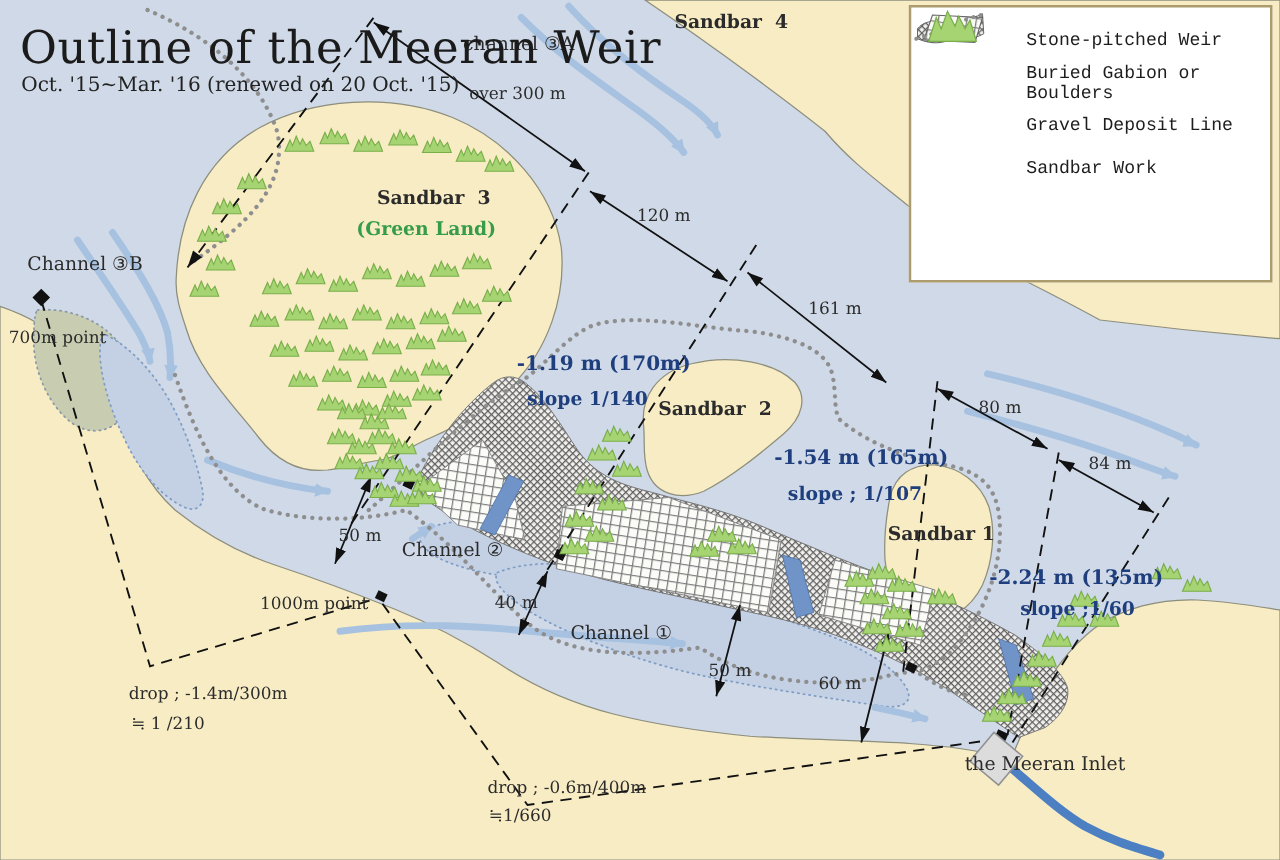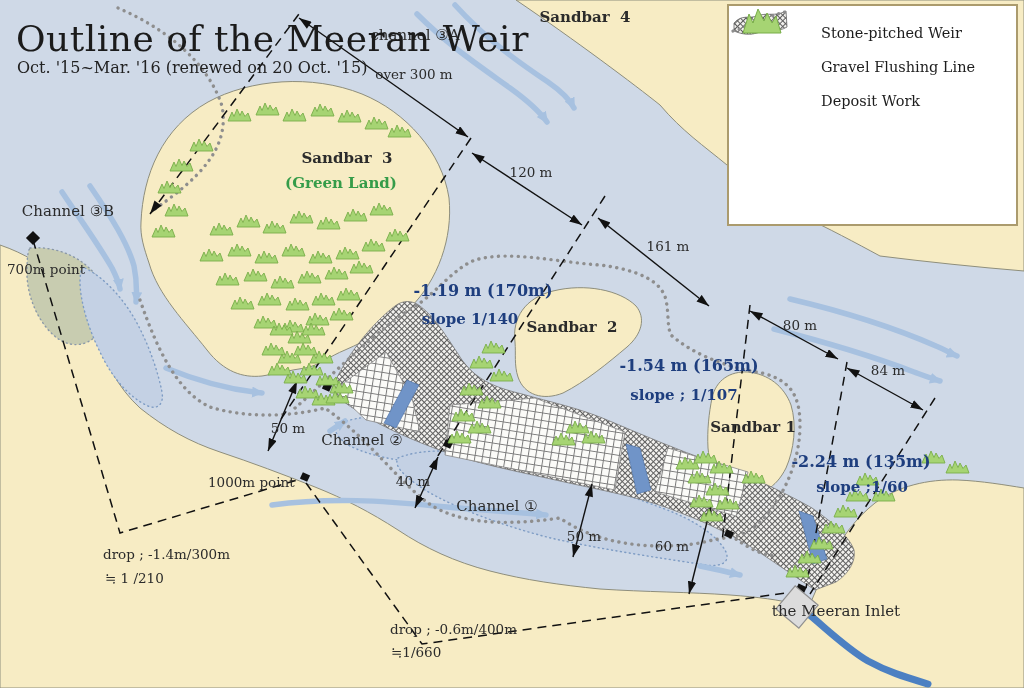--- a/index.html
+++ b/index.html
@@ -2,21 +2,21 @@
 <html><head>
 <meta charset="utf-8">
 <style>
   html,body{margin:0;padding:0;background:#888;}
   .stage{position:relative;width:1024px;height:688px;overflow:hidden;background:#cfd9e7;
          font-family:"DejaVu Serif","Liberation Serif",serif;}
   .stage svg{position:absolute;left:0;top:0;}
   .title{position:absolute;left:16px;top:18px;font-size:36px;color:#1b1b1b;letter-spacing:.5px;}
   .subtitle{position:absolute;left:17px;top:58px;font-size:16px;color:#222;}
   .legend{position:absolute;left:727px;top:4px;width:291px;height:222px;background:#fff;
-          border:2px solid #ab9b6d;box-sizing:border-box;padding-top:10px;}
+          border:2px solid #ab9b6d;box-sizing:border-box;padding-top:10px;font-family:Liberation Mono, monospace;}
   .legend-row{display:flex;align-items:center;height:34px;}
   .legend-swatch{width:92px;display:flex;justify-content:center;align-items:center;flex:0 0 92px;}
   .legend-label{font-size:14.5px;color:#1d1d1d;}
   text{font-family:"DejaVu Serif","Liberation Serif",serif;}
   .mt{fill:#2b2b2b;font-size:15px;}
   .mm{fill:#2b2b2b;font-size:13.5px;}
   .bold{font-weight:600;}
   .navy{fill:#1e3e7e;font-weight:700;}
   .green{fill:#359c49;font-weight:600;}
 </style>
@@ -267,28 +267,36 @@
     <span class="legend-swatch">
       <svg width="64" height="32">
             <path d="M5,17 C13,8 20,13 28,10 C38,6 46,11 57,5 L58,21 C48,27 38,23 28,27 C18,30 10,27 5,25 Z" fill="url(#ph)" stroke="#666" stroke-width="0.8"></path>
           </svg>
     </span>
     <span class="legend-label">Stone-pitched Weir</span>
   </div>
   <div class="legend-row">
     <span class="legend-swatch">
       <svg width="64" height="32">
+            <path d="M10,26 L17,6 L57,8 L51,28 Z" fill="url(#pg)" stroke="#666" stroke-width="0.9"></path>
+          </svg>
+    </span>
+    <span class="legend-label">Buried Gabion or Boulders</span>
+  </div>
+  <div class="legend-row">
+    <span class="legend-swatch">
+      <svg width="64" height="32">
             <path d="M4,25 Q22,20 34,14 T60,5" fill="none" stroke="#8e8e8e" stroke-width="3.2" stroke-dasharray="0.1 6" stroke-linecap="round"></path>
           </svg>
     </span>
-    <span class="legend-label">Gravel Flushing Line</span>
+    <span class="legend-label">Gravel Deposit Line</span>
   </div>
   <div class="legend-row">
     <span class="legend-swatch">
       <svg width="64" height="32">
             <path d="M14,27 L20,8 L24,17 L29,3 L35,15 L38,7 L43,17 L47,10 L52,27 Z" fill="#a6d473" stroke="#79ae49" stroke-width="1"></path>
           </svg>
     </span>
-    <span class="legend-label">Deposit Work</span>
+    <span class="legend-label">Sandbar Work</span>
   </div>
 </div>
 
 </div>
 
 </body></html>

